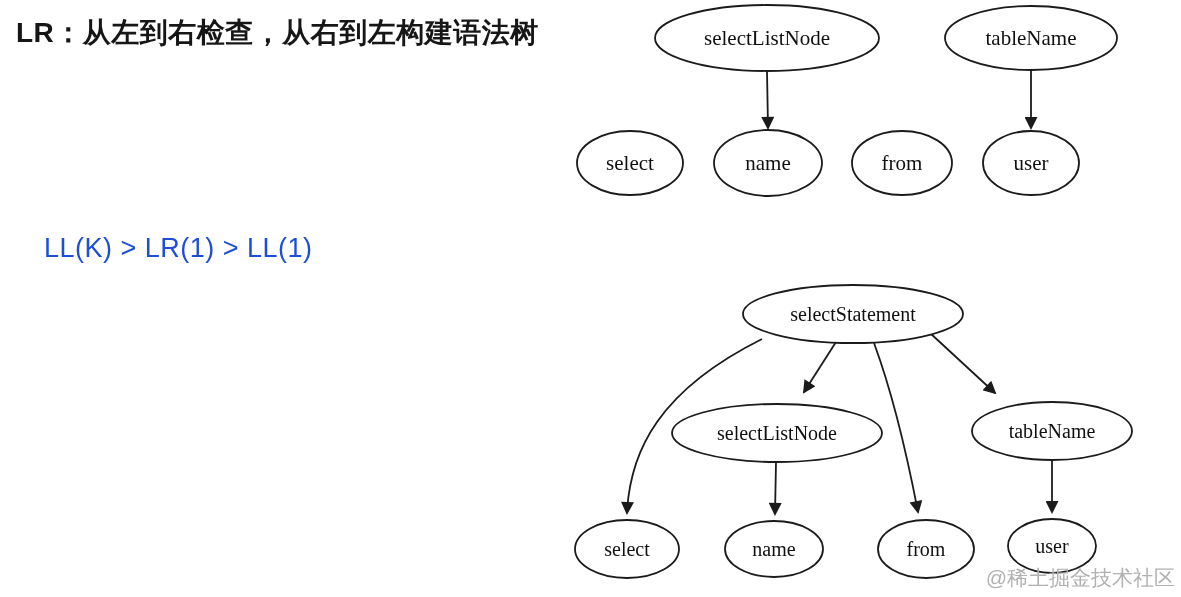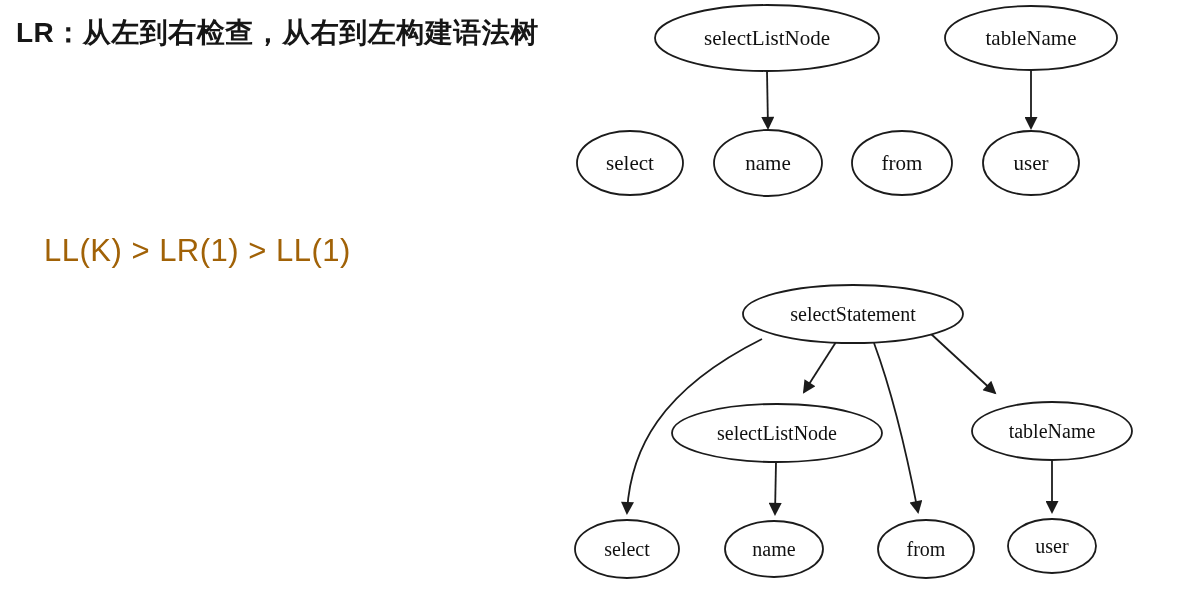--- a/index.html
+++ b/index.html
@@ -16,21 +16,21 @@
     font-size:28px;font-weight:700;color:#161616;
     letter-spacing:0.5px;
   }
   .query{
     left:19px;top:79px;
     font-size:27px;font-weight:700;color:#161616;
     letter-spacing:0.5px;
   }
   .formula{
     left:44px;top:233px;
-    font-size:31px;font-weight:400;color:#a16207;
+    font-size:27px;font-weight:400;color:#1d4ed8;
     letter-spacing:0.5px;
     text-align:right;
   }
   .watermark{
     right:6px;bottom:5px;left:auto;
     font-size:21px;color:#b1b1b1;font-weight:400;
   }
   svg.diagram{position:absolute;left:0;top:0;}
   svg.diagram .node{fill:#ffffff;stroke:#1b1b1b;stroke-width:1.8;}
   svg.diagram .edge{fill:none;stroke:#1b1b1b;stroke-width:1.8;}
@@ -88,14 +88,15 @@
         <text x="627" y="549" dy="0.34em" class="node-label" font-size="20">select</text>
         <ellipse cx="774" cy="549" rx="49" ry="28" class="node"></ellipse>
         <text x="774" y="549" dy="0.34em" class="node-label" font-size="20">name</text>
         <ellipse cx="926" cy="549" rx="48" ry="29" class="node"></ellipse>
         <text x="926" y="549" dy="0.34em" class="node-label" font-size="20">from</text>
         <ellipse cx="1052" cy="546" rx="44" ry="27" class="node"></ellipse>
         <text x="1052" y="546" dy="0.34em" class="node-label" font-size="20">user</text>
       </g>
     </svg>
 
+  <div class="txt watermark">@稀土掘金技术社区</div>
 
 </div>
 
 </body></html>

